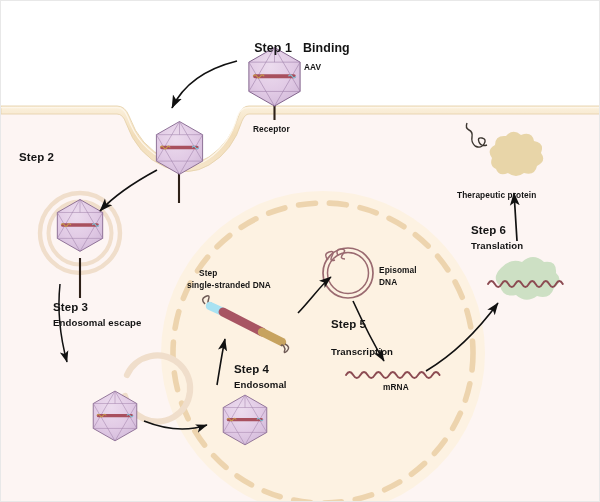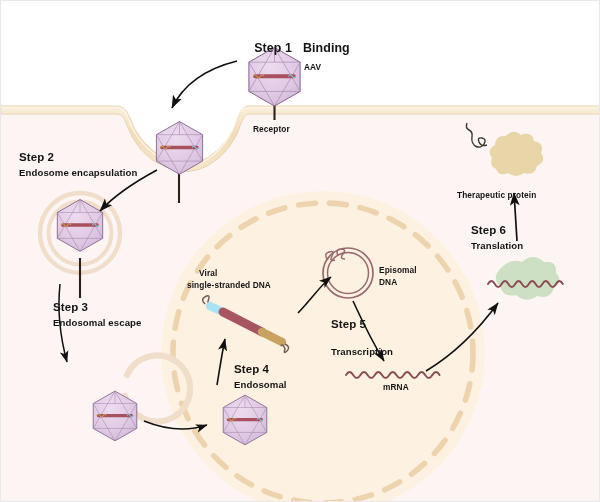--- a/index.html
+++ b/index.html
@@ -203,26 +203,25 @@
 
   <div class="lbl ttl" style="left:239px; top:25px;">
     <span>Step 1</span><span style="display:inline-block;width:11px"></span><span>Binding</span>
   </div>
 
   <div class="lbl small" style="left:303px; top:62px;">AAV</div>
 
   <div class="lbl small" style="left:252px; top:124px;">Receptor</div>
 
   <div class="lbl step" style="left:18px; top:150px;">Step 2</div>
-  <div class="lbl sub" style="left:18px; top:166px;">Endosome encapsulation</div>
 
   <div class="lbl step" style="left:52px; top:300px;">Step 3</div>
   <div class="lbl sub" style="left:52px; top:316px;">Endosomal escape</div>
 
-  <div class="lbl small" style="left:198px; top:268px;">Viral</div>
+  <div class="lbl small" style="left:198px; top:268px;">Step</div>
   <div class="lbl small" style="left:186px; top:280px;">single-stranded DNA</div>
 
   <div class="lbl small" style="left:378px; top:265px;">Episomal</div>
   <div class="lbl small" style="left:378px; top:277px;">DNA</div>
 
   <div class="lbl step" style="left:233px; top:362px;">Step 4</div>
   <div class="lbl sub" style="left:233px; top:378px;">Endosomal</div>
 
   <div class="lbl step" style="left:330px; top:317px;">Step 5</div>
   <div class="lbl sub" style="left:330px; top:333px;margin-top:12px;">Transcription</div>

